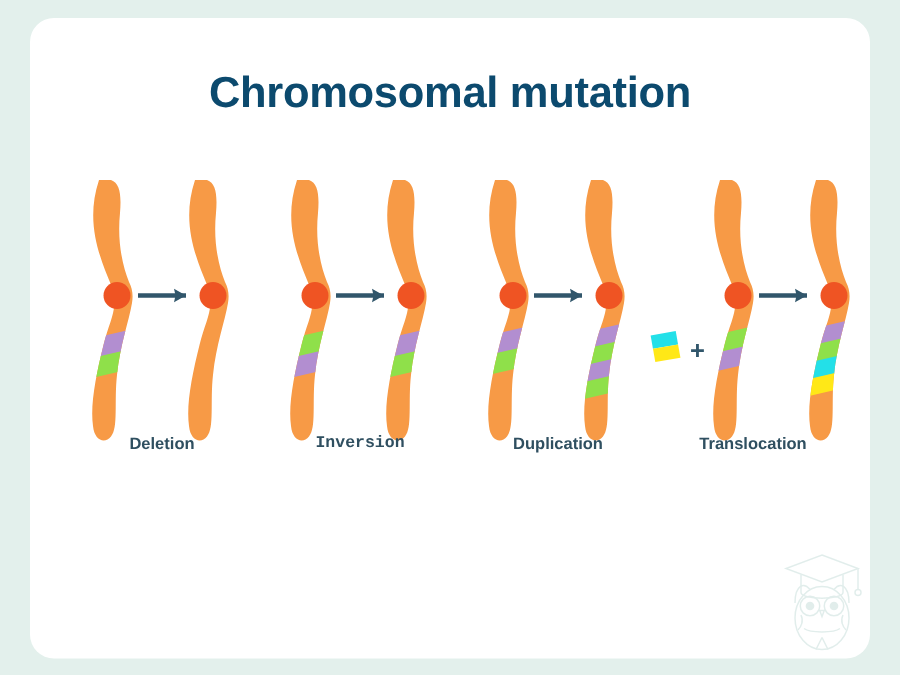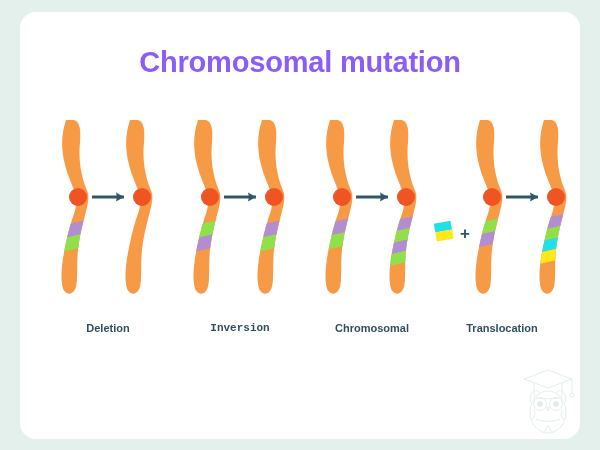--- a/index.html
+++ b/index.html
@@ -28,37 +28,37 @@
     border-radius: 16px;
   }
   #title {
     position: absolute;
     left: 0;
     top: 46px;
     width: 600px;
     text-align: center;
     font-size: 29px;
     font-weight: bold;
-    color: #8b5cf6;
+    color: #0c4a6e;
     letter-spacing: -0.2px;
   }
   .panel {
     position: absolute;
     top: 118px;
     width: 140px;
     height: 215px;
   }
   #panel-deletion     { left: 38px; }
   #panel-inversion    { left: 170px; font-family: Liberation Mono, monospace; }
   #panel-duplication  { left: 302px; }
   #panel-translocation{ left: 432px; }
   .panel-label {
     position: absolute;
     left: 0;
-    top: 204px;
+    top: 172px;
     width: 140px;
     text-align: center;
     font-size: 11px;
     font-weight: bold;
     color: #2f4f60;
   }
   .panel-svg {
     position: absolute;
     left: 0;
     top: 0;
@@ -178,21 +178,21 @@
           <rect x="74" y="133" width="60" height="11" fill="#8fe04a" transform="rotate(-13 104 138)"></rect>
         </g>
         <circle cx="104" cy="79" r="9" fill="#ef5423"></circle>
       </g>
 
       <g>
         <line x1="54" y1="79" x2="86" y2="79" stroke="#31566b" stroke-width="3"></line>
         <path d="M86 79 L78 74.5 L79 79 L78 83.5 Z" fill="#31566b"></path>
       </g>
     </svg>
-    <div class="panel-label">Chromosomal</div>
+    <div class="panel-label">Duplication</div>
   </div>
 
   <div class="panel" id="panel-translocation">
     <svg class="panel-svg" width="150" height="185" viewBox="-20 0 150 185">
       <defs>
         <clipPath id="clipTrA">
             <path d="M28 2 C20 26 26 46 32 62 C36 72 38 76 38 80 L38 86 C38 92 34 100 31 112 C26 132 22 152 24 166 C25 176 32 178 36 173 C41 167 38 150 40 132 C42 112 48 96 50 84 C51 78 50 74 48 70 C44 60 40 44 42 24 C43 12 42 4 36 2 Z"></path>
           </clipPath>
         <clipPath id="clipTrB">
             <path d="M92 2 C84 26 90 46 96 62 C100 72 102 76 102 80 L102 86 C102 92 98 100 95 112 C90 132 86 152 88 166 C89 176 96 178 100 173 C105 167 102 150 104 132 C106 112 112 96 114 84 C115 78 114 74 112 70 C108 60 104 44 106 24 C107 12 106 4 100 2 Z"></path>

